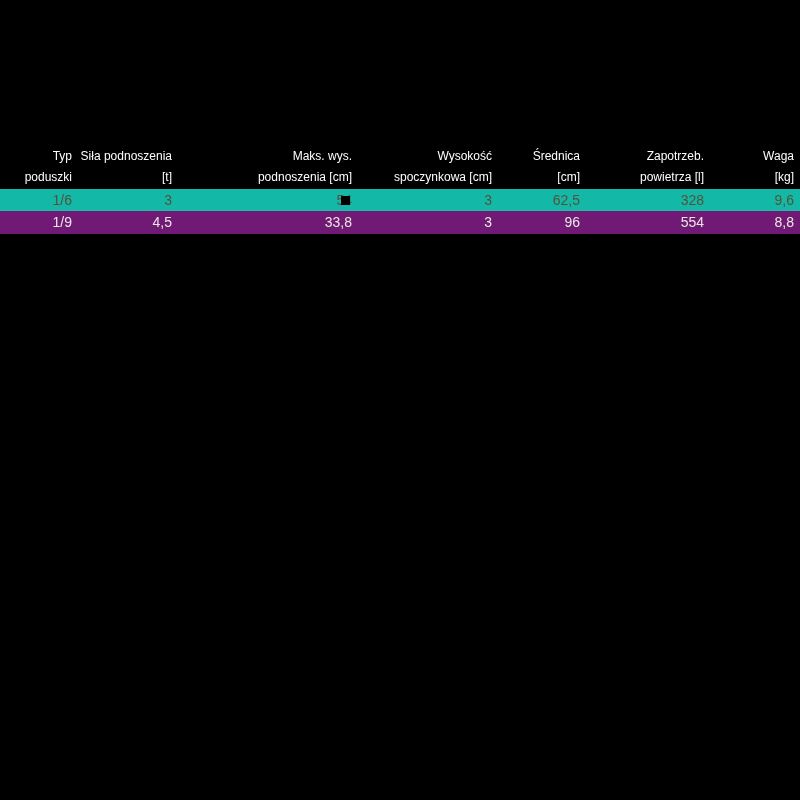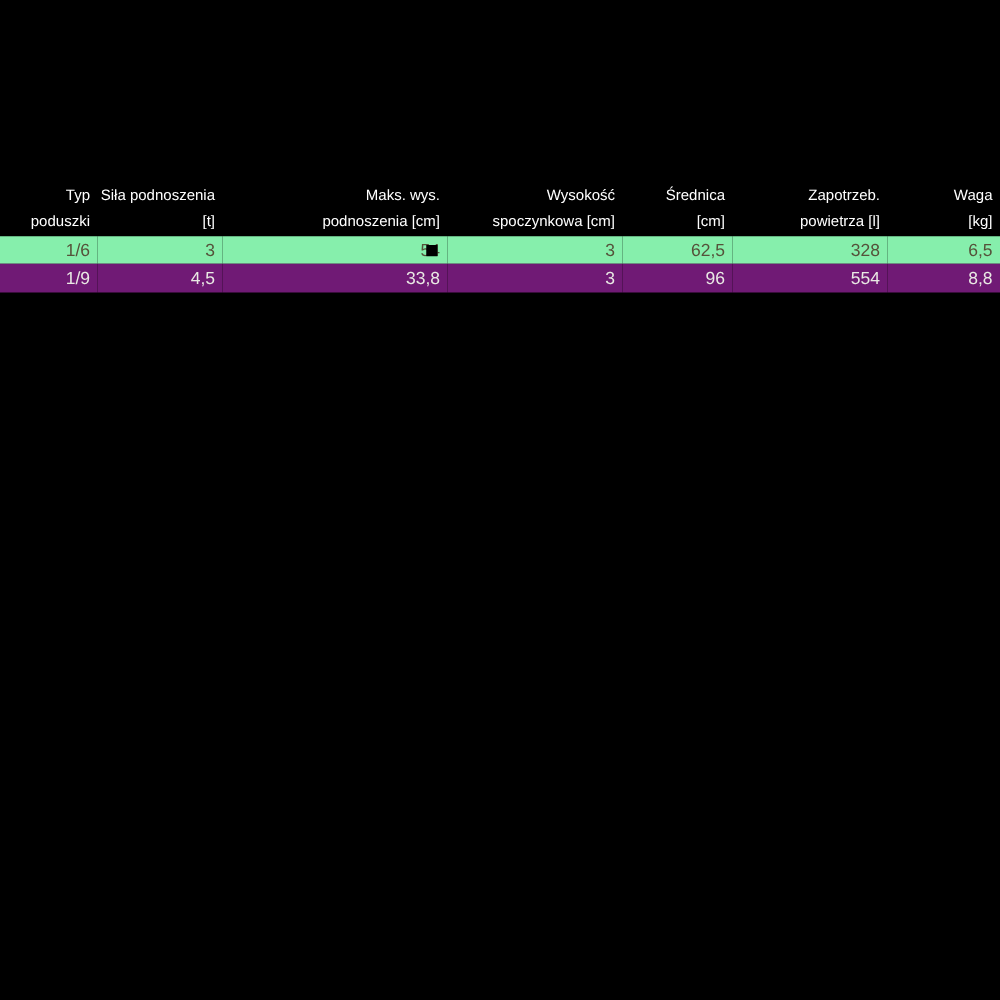--- a/index.html
+++ b/index.html
@@ -61,21 +61,21 @@
     height: 21px;
     padding-right: 6px;
     text-align: right;
     letter-spacing: 0px;
   }
   thead tr.hdr-row-1 th { padding-bottom: 0px; }
   thead tr.hdr-row-2 th { padding-bottom: 1px; text-align: right; }
 
   
   tbody tr.row-light td {
-    background: #86efac;
+    background: #14b8a6;
     color: #55523a;
     height: 22px;
     line-height: 22px;
     padding-right: 6px;
     font-size: 14px;
   }
   tbody tr.row-dark td {
     background: #701a75;
     color: #e9e9e4;
     height: 23px;
@@ -132,21 +132,21 @@
       </tr>
     </thead>
     <tbody>
       <tr class="row-light">
         <td>1/6</td>
         <td>3</td>
         <td>54</td>
         <td>3</td>
         <td>62,5</td>
         <td>328</td>
-        <td>6,5</td>
+        <td>9,6</td>
       </tr>
       <tr class="row-dark">
         <td>1/9</td>
         <td>4,5</td>
         <td>33,8</td>
         <td>3</td>
         <td>96</td>
         <td>554</td>
         <td>8,8</td>
       </tr>

